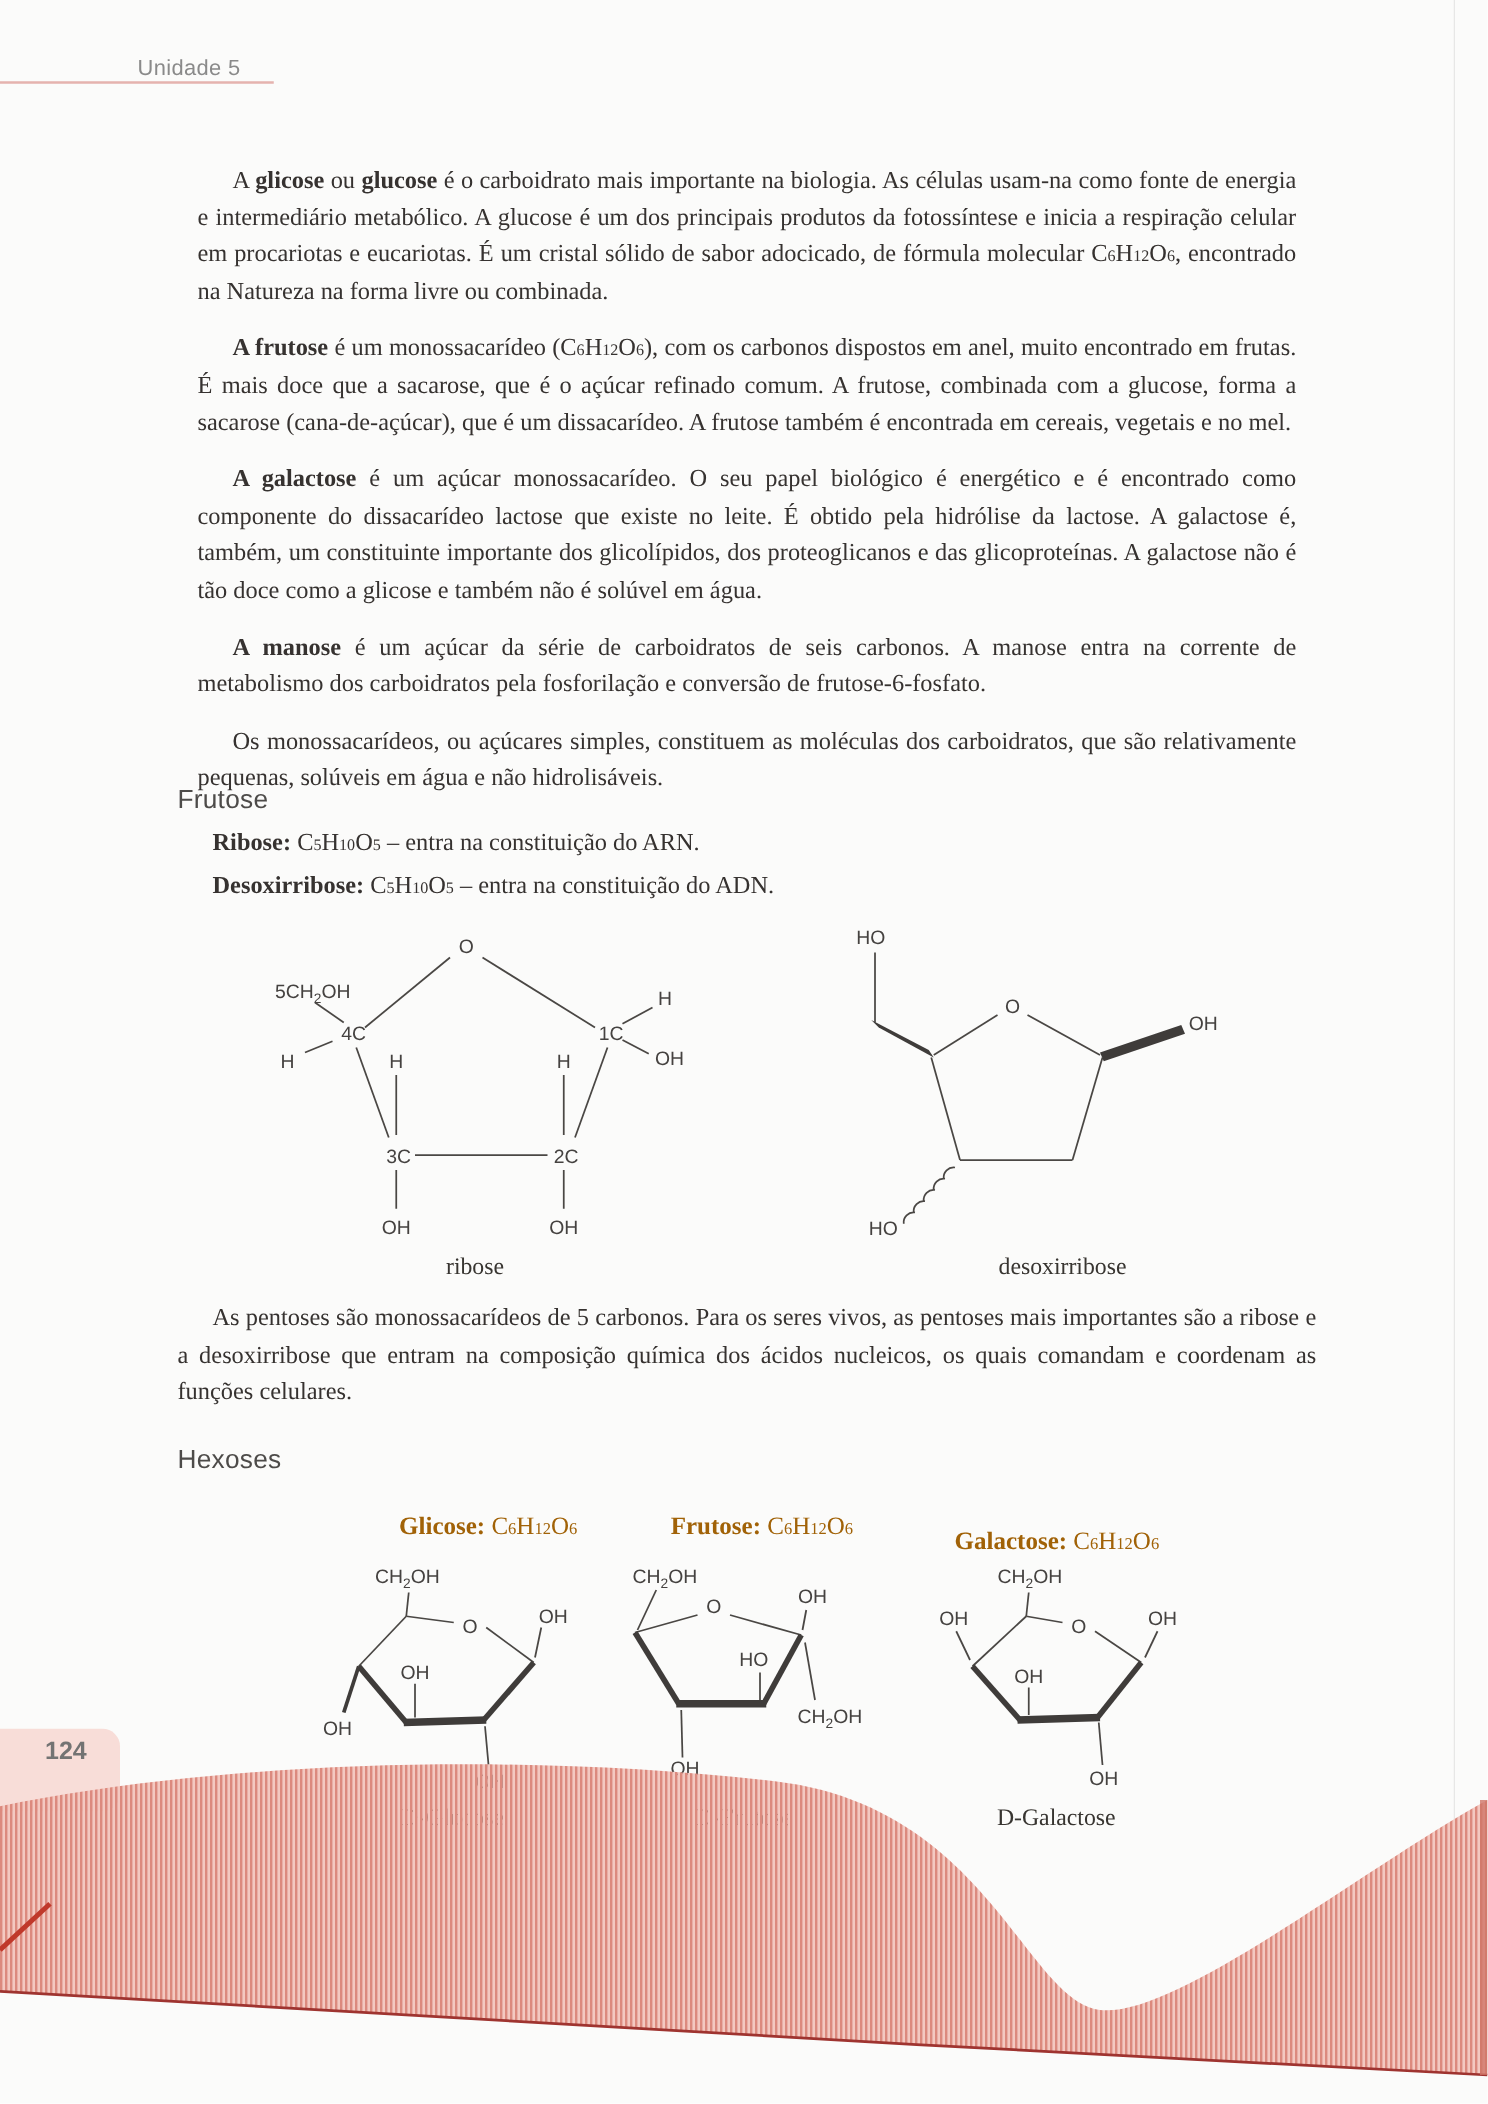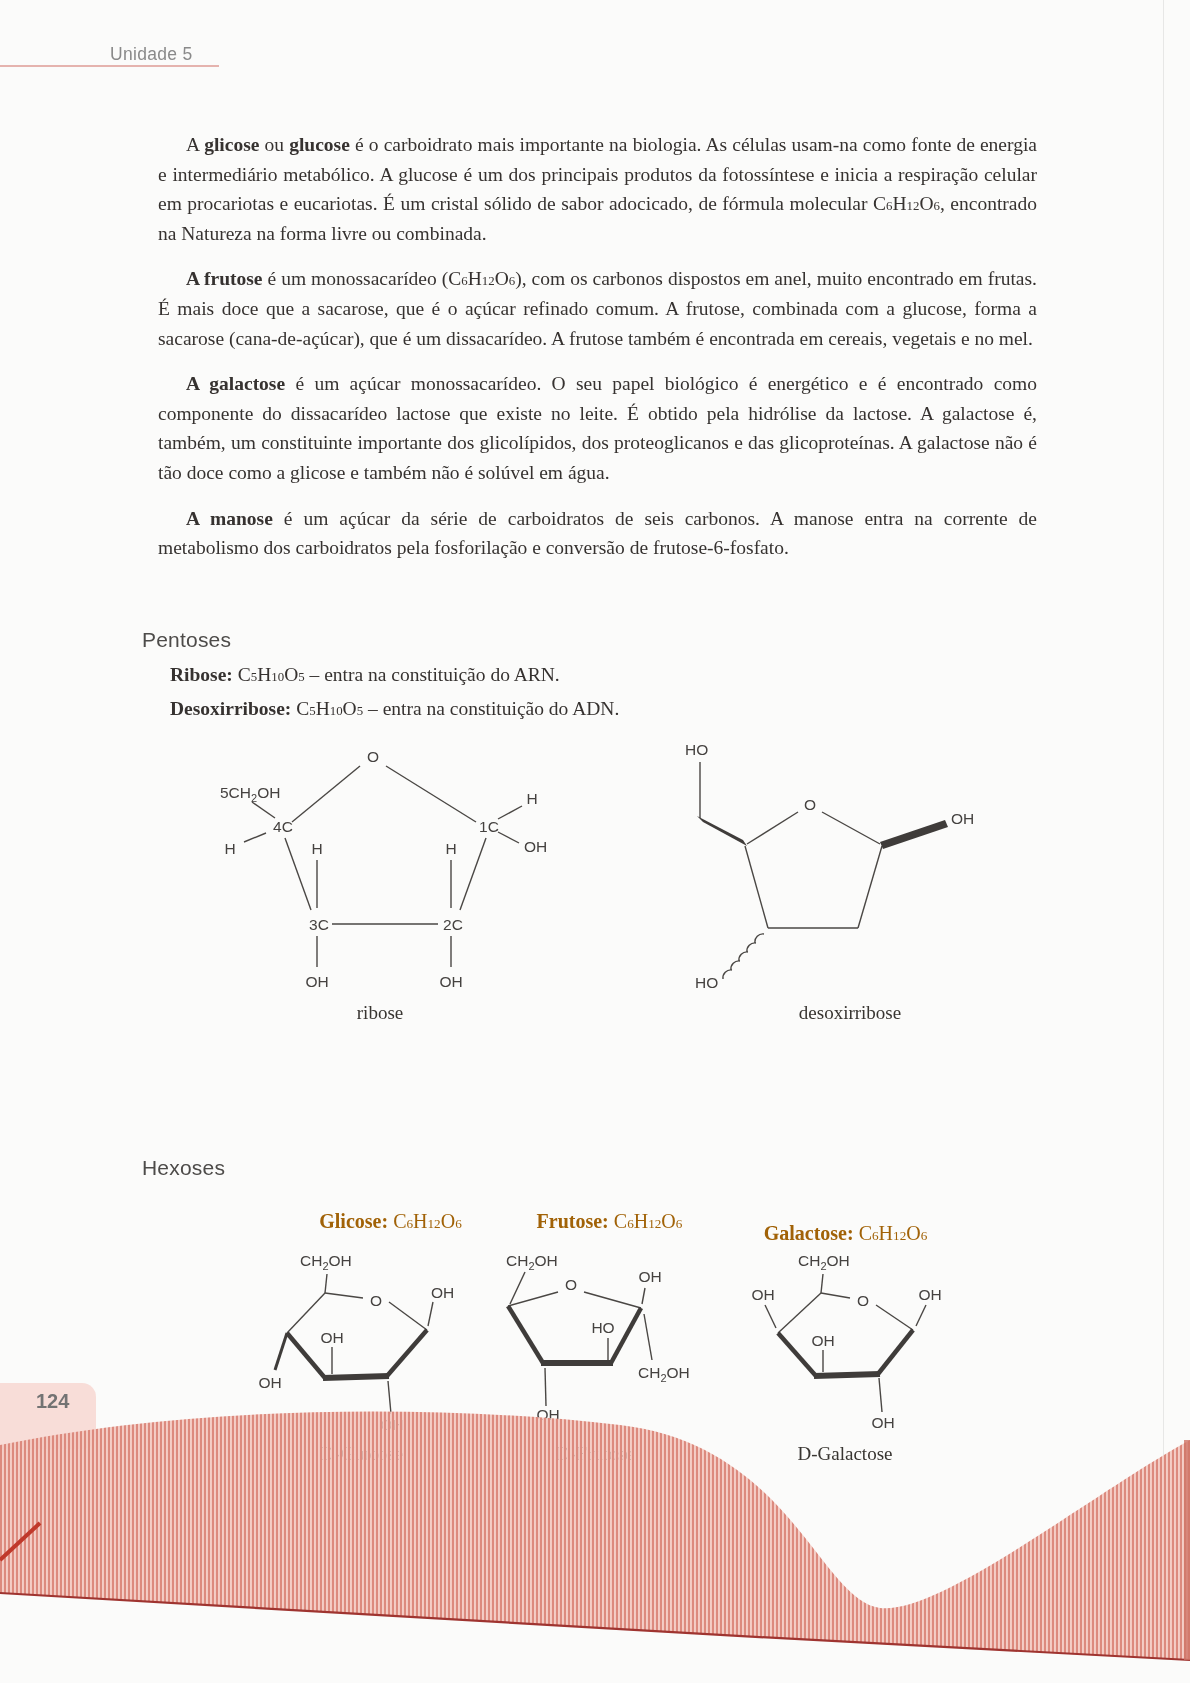--- a/index.html
+++ b/index.html
@@ -54,23 +54,24 @@
 
   <span class="unit">Unidade 5</span>
   <div class="unit-rule"></div>
   <div class="scan-edge"></div>
 
   <div class="body-text col-main">
     <p><span>A </span><span class="b">glicose</span><span> ou </span><span class="b">glucose</span><span> é o carboidrato mais importante na biologia. As células usam-na como fonte de energia e intermediário metabólico. A glucose é um dos principais produtos da fotossíntese e inicia a respiração celular em procariotas e eucariotas. É um cristal sólido de sabor adocicado, de fórmula molecular </span><span>C</span><sub class="subtxt">6</sub><span>H</span><sub class="subtxt">12</sub><span>O</span><sub class="subtxt">6</sub><span>, encontrado na Natureza na forma livre ou combinada.</span></p>
     <p><span class="b">A frutose</span><span> é um monossacarídeo (</span><span>C</span><sub class="subtxt">6</sub><span>H</span><sub class="subtxt">12</sub><span>O</span><sub class="subtxt">6</sub><span>), com os carbonos dispostos em anel, muito encontrado em frutas. É mais doce que a sacarose, que é o açúcar refinado comum. A frutose, combinada com a glucose, forma a sacarose (cana-de-açúcar), que é um dissacarídeo. A frutose também é encontrada em cereais, vegetais e no mel.</span></p>
     <p><span class="b">A galactose</span><span> é um açúcar monossacarídeo. O seu papel biológico é energético e é encontrado como componente do dissacarídeo lactose que existe no leite. É obtido pela hidrólise da lactose. A galactose é, também, um constituinte importante dos glicolípidos, dos proteoglicanos e das glicoproteínas. A galactose não é tão doce como a glicose e também não é solúvel em água.</span></p>
     <p><span class="b">A manose</span><span> é um açúcar da série de carboidratos de seis carbonos. A manose entra na corrente de metabolismo dos carboidratos pela fosforilação e conversão de frutose-6-fosfato.</span></p>
+    <p><span>Os monossacarídeos, ou açúcares simples, constituem as moléculas dos carboidratos, que são relativamente pequenas, solúveis em água e não hidrolisáveis.</span></p>
   </div>
 
-  <div class="sec-heading pentoses-h">Pentoses</div>
+  <div class="sec-heading pentoses-h">Frutose</div>
   <div class="formula-line ribose-line"><span class="b">Ribose:</span><span> C</span><sub class="subtxt">5</sub><span>H</span><sub class="subtxt">10</sub><span>O</span><sub class="subtxt">5</sub><span> – entra na constituição do ARN.</span></div>
   <div class="formula-line desox-line"><span class="b">Desoxirribose:</span><span> C</span><sub class="subtxt">5</sub><span>H</span><sub class="subtxt">10</sub><span>O</span><sub class="subtxt">5</sub><span> – entra na constituição do ADN.</span></div>
 
   <svg class="ribose-svg" width="400" height="300" viewBox="0 0 400 300">
     <g class="bond">
       <line x1="180" y1="34" x2="112" y2="90"></line>
       <line x1="206" y1="34" x2="296" y2="90"></line>
       <line x1="95" y1="86" x2="72" y2="70"></line>
       <line x1="64" y1="110" x2="86" y2="101"></line>
       <line x1="105" y1="106" x2="131" y2="178"></line>
@@ -117,20 +118,21 @@
       <path d="M 76,238 A 8 8 0 0 1 85,229"></path>
       <path d="M 68,247 A 8 8 0 0 1 77,238"></path>
     </g>
     <text class="chem" x="30" y="23">HO</text>
     <text class="chem" x="155" y="78" text-anchor="middle">O</text>
     <text class="chem" x="296" y="92">OH</text>
     <text class="chem" x="40" y="256">HO</text>
     <text class="cap" x="195" y="287" text-anchor="middle">desoxirribose</text>
   </svg>
 
+  <div class="body-text col-pent"><span>As pentoses são monossacarídeos de 5 carbonos. Para os seres vivos, as pentoses mais importantes são a ribose e a desoxirribose que entram na composição química dos ácidos nucleicos, os quais comandam e coordenam as funções celulares.</span></div>
 
   <div class="sec-heading hexoses-h">Hexoses</div>
   <div class="hex-title t-gli"><span class="b">Glicose:</span><span> C</span><sub class="subtxt">6</sub><span>H</span><sub class="subtxt">12</sub><span>O</span><sub class="subtxt">6</sub></div>
   <div class="hex-title t-fru"><span class="b">Frutose:</span><span> C</span><sub class="subtxt">6</sub><span>H</span><sub class="subtxt">12</sub><span>O</span><sub class="subtxt">6</sub></div>
   <div class="hex-title t-gal"><span class="b">Galactose:</span><span> C</span><sub class="subtxt">6</sub><span>H</span><sub class="subtxt">12</sub><span>O</span><sub class="subtxt">6</sub></div>
 
   <svg class="glu-svg" width="215" height="225" viewBox="0 0 215 225">
     <g class="bond">
       <line x1="82" y1="26" x2="80" y2="45"></line>
       <line x1="80" y1="45" x2="118" y2="50"></line>

